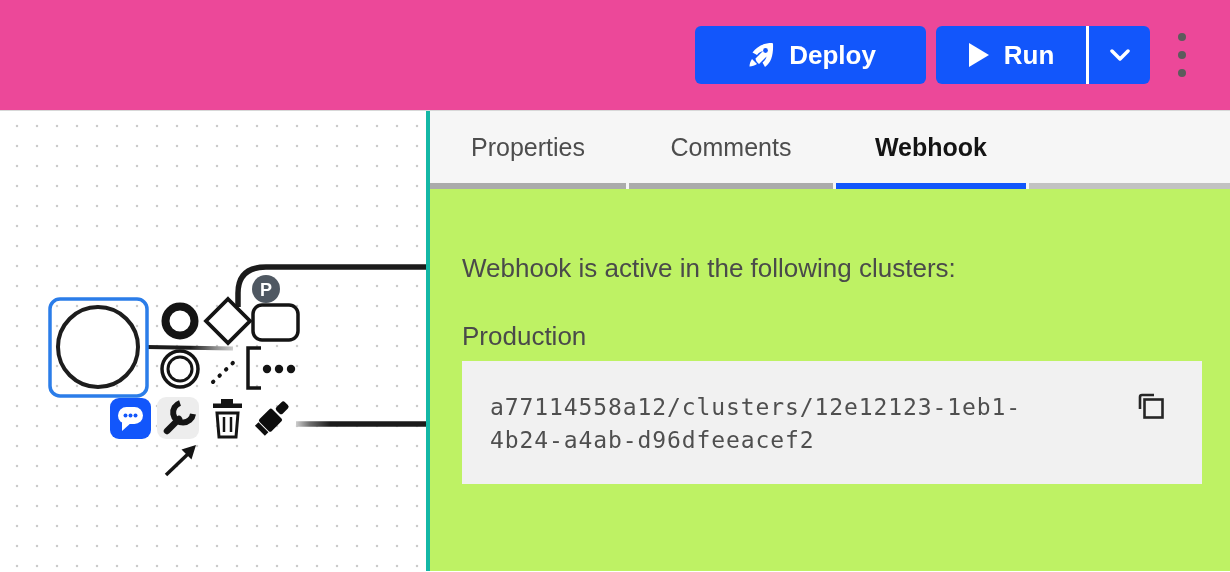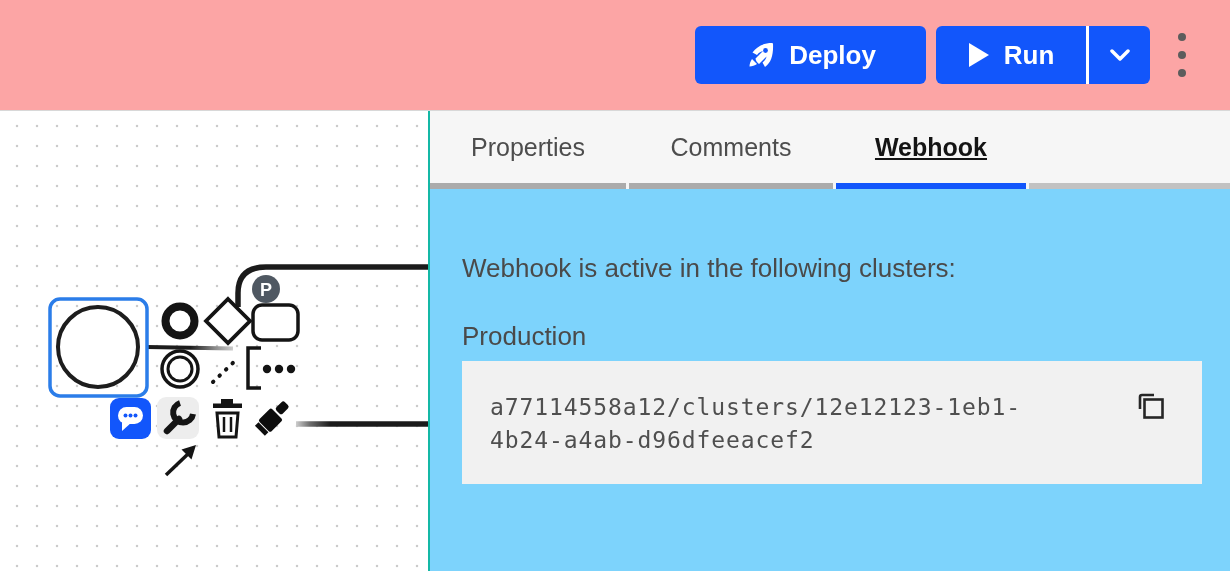--- a/index.html
+++ b/index.html
@@ -1,47 +1,47 @@
 <!DOCTYPE html>
 <html><head>
 <meta charset="utf-8">
 <style>
   * { margin:0; padding:0; box-sizing:border-box; }
   html,body { width:1230px; height:572px; overflow:hidden; background:#fff;
               font-family:"Liberation Sans", sans-serif; }
 
   
-  .header { position:relative; height:111px; background:#fca5a5; border-bottom:1px solid #d8d8d8;
+  .header { position:relative; height:111px; background:#ec4899; border-bottom:1px solid #d8d8d8;
             display:flex; align-items:center; justify-content:flex-end; padding-right:40px; }
   .btn { display:flex; align-items:center; justify-content:center; gap:14px;
          background:#1256fb; color:#fff; font-weight:700; font-size:26px;
          height:58px; border:none; border-radius:6px; cursor:pointer; }
   .btn-deploy { width:231px; margin-right:10px; }
   .split { display:flex; height:58px; border-radius:6px; overflow:hidden; }
   .btn-run { width:150px; border-radius:0; }
   .split-divider { width:3px; background:#fff; }
   .btn-caret { width:61px; border-radius:0; }
   .kebab { width:16px; height:44px; margin-left:24px; display:flex; flex-direction:column;
            align-items:center; justify-content:space-between; cursor:pointer; background:none; border:none; }
   .kebab i { width:8px; height:8px; border-radius:50%; background:#5c5c5c; }
 
   
   .main { display:flex; height:460px; }
   .canvas { position:relative; width:430px; height:100%; background:#fff;
             background-image:radial-gradient(circle, #cbcbcb 1.4px, transparent 1.6px);
             background-size:20px 20px; background-position:7px 5px; overflow:hidden; }
   .canvas svg { position:absolute; left:0; top:0; }
 
-  .panel { flex:1; border-left:2px solid #14b8a6; display:flex; flex-direction:column; background:#7dd3fc; }
+  .panel { flex:1; border-left:4px solid #14b8a6; display:flex; flex-direction:column; background:#bef264; }
   .tabbar { display:flex; gap:3px; height:78px; background:#f6f6f6; }
   .tab { display:flex; align-items:center; justify-content:center;
          font-size:25px; color:#4d4d4d; border-bottom:6px solid #ababab; cursor:pointer; }
   .tab:nth-child(1){ width:196px; }
   .tab:nth-child(2){ width:204px; }
-  .tab:nth-child(3){ width:190px;text-decoration:underline; }
+  .tab:nth-child(3){ width:190px; }
   .tab.active { color:#141414; font-weight:700; border-bottom-color:#1256fb; }
   .tab-filler { flex:1; border-bottom:6px solid #c2c2c2; }
 
   .content { padding:40px 28px 0 32px;margin-top:24px; }
   .intro { font-size:26px; color:#4a4a4a; }
   .cluster { font-size:26px; color:#4a4a4a; margin-top:37px; }
   .codebox { position:relative; margin-top:9px; width:740px; background:#f1f1f1;
              padding:30px 70px 27px 28px; }
   .codeline { font-family:"DejaVu Sans Mono","Liberation Mono",monospace;
               font-size:23px; letter-spacing:0.9px; line-height:33px; color:#4f4f4f;

